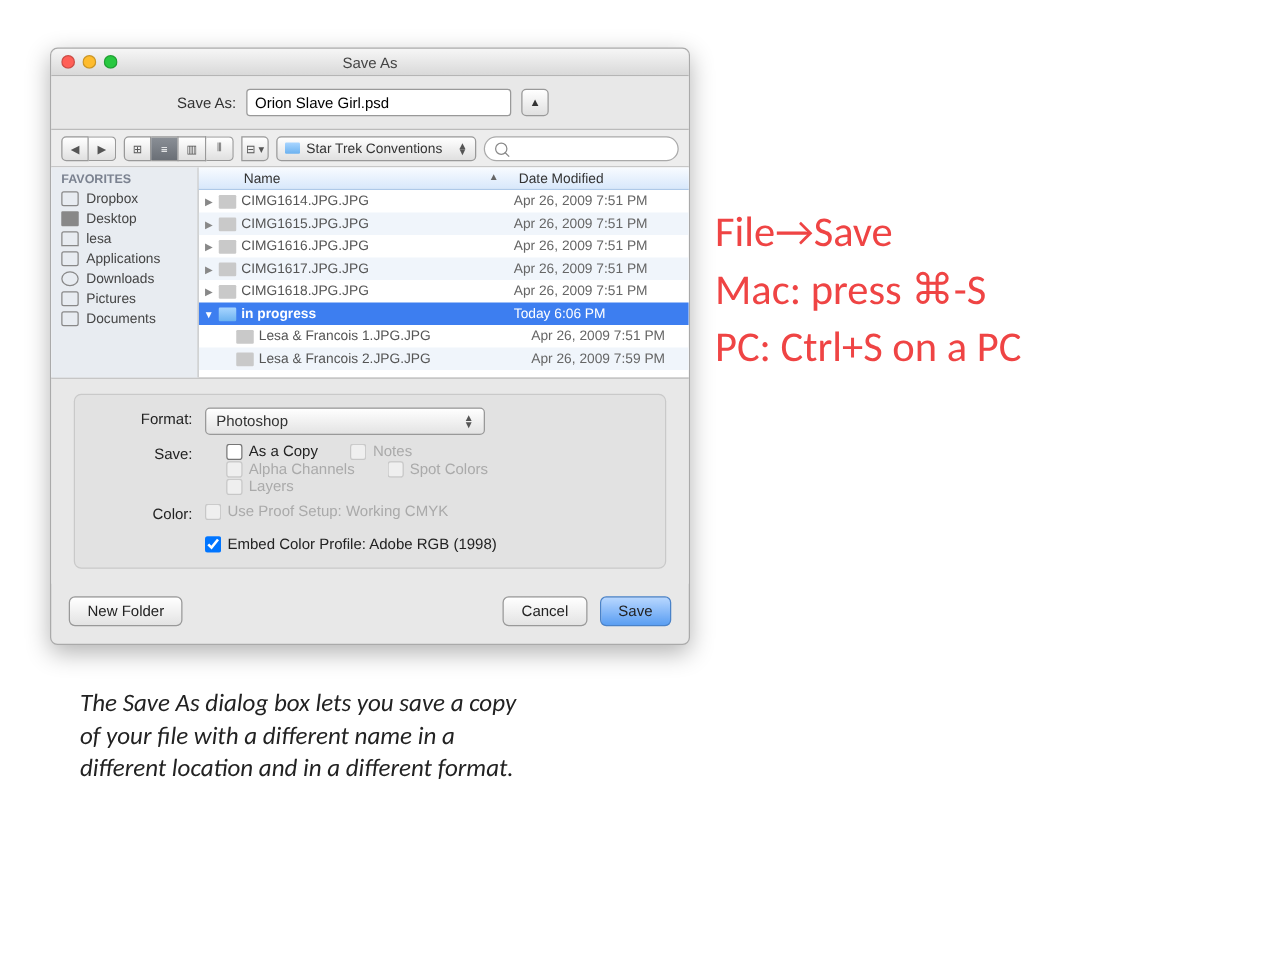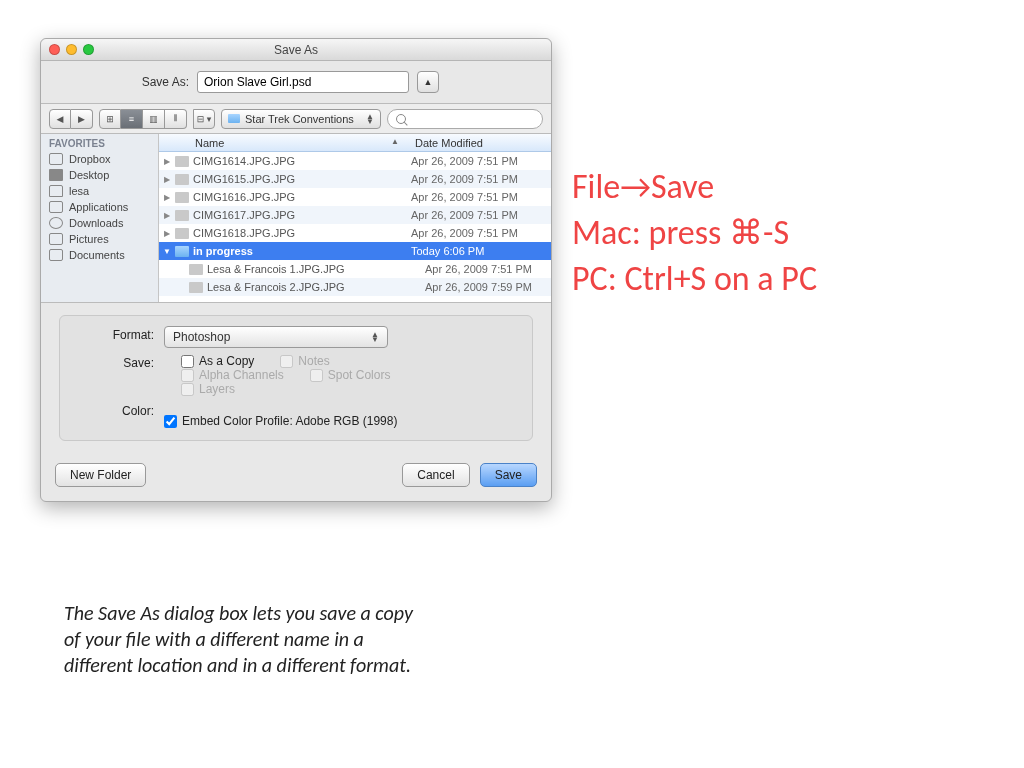--- a/index.html
+++ b/index.html
@@ -67,21 +67,21 @@
 .chk-row{display:flex;gap:26px;margin-left:17px;}
 .chk{display:flex;align-items:center;gap:5px;color:#666;font-size:12px;}
 .chk input{width:13px;height:13px;}
 .chk.disabled{color:#aaa;}
 .chk.on{color:#222;}
 .footer{display:flex;padding:10px 14px 14px;gap:10px;align-items:center;}
 .btn{height:24px;padding:0 14px;background:linear-gradient(#fff,#e3e3e3);border:1px solid #999;border-radius:5px;font-size:12px;color:#222;display:flex;align-items:center;}
 .btn.primary{background:linear-gradient(#b8d7ff,#5a9ef2);border-color:#4a82c8;font-weight:normal;}
 .footer .spacer{flex:1;}
 .right-text{position:absolute;left:572px;top:164px;font-family:Calibri,Arial,sans-serif;font-size:34px;color:#ef4444;line-height:1.35;}
-.caption{position:absolute;left:64px;top:600px;width:350px;font-family:Calibri,"Segoe UI",Arial,sans-serif;font-style:italic;font-size:20px;color:#222;line-height:1.3;}
+.caption{position:absolute;left:64px;top:550px;width:350px;font-family:Calibri,"Segoe UI",Arial,sans-serif;font-style:italic;font-size:20px;color:#222;line-height:1.3;}
 .mag{width:10px;height:10px;display:inline-block;border:1.2px solid #888;border-radius:50%;position:relative;}
 .mag:after{content:"";position:absolute;width:5px;height:1.2px;background:#888;bottom:-2px;right:-3px;transform:rotate(45deg);}
 </style>
 </head>
 <body>
 <div class="page">
 
 <div class="dialog">
   <div class="titlebar">
     <div class="traffic">
@@ -245,21 +245,24 @@
         <div class="chk-row">
           <label class="chk disabled">
                 <input type="checkbox" disabled="" style="">
                 <span>Layers</span>
               </label>
         </div>
       </div>
 
       <div class="opt-label">Color:</div>
       <div>
-        <br>
+        <label class="chk disabled">
+              <input type="checkbox" disabled="" style="">
+              <span>Use Proof Setup:  Working CMYK</span>
+            </label><br>
         <label class="chk on">
               <input type="checkbox" checked="" style="">
               <span>Embed Color Profile:  Adobe RGB (1998)</span>
             </label>
       </div>
     </div>
   </div>
 
   <div class="footer">
     <div class="btn">New Folder</div>

